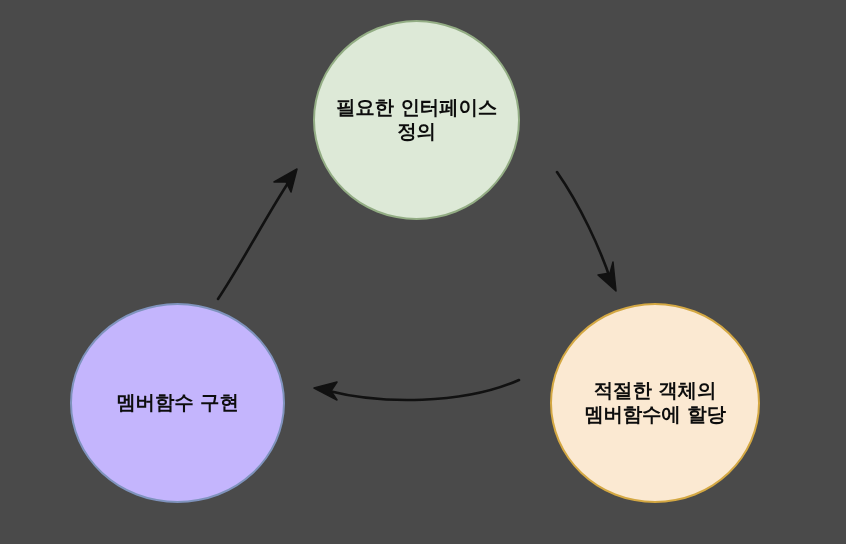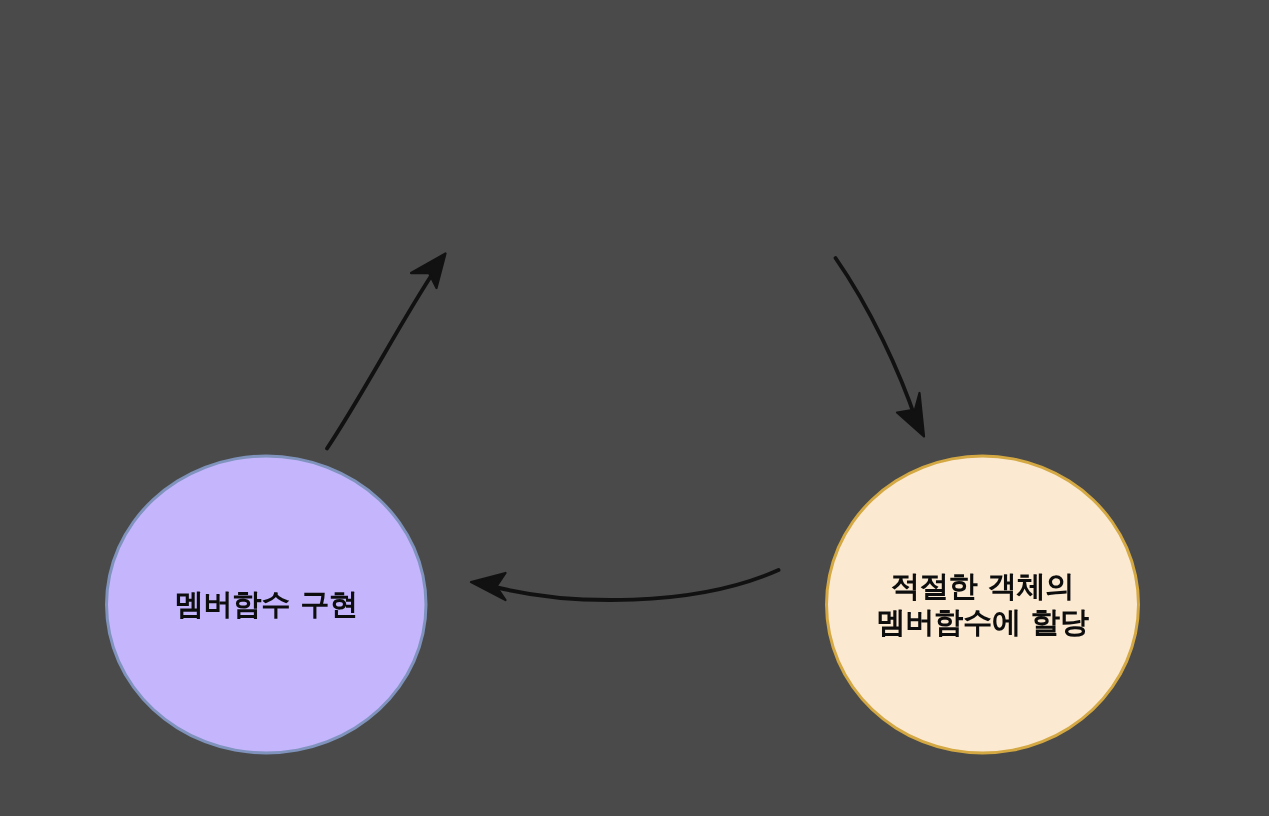--- a/index.html
+++ b/index.html
@@ -96,20 +96,24 @@
       <path d="M 519,380 C 463,405 380,404 329,391" fill="none" stroke="#111111" stroke-width="2.6" stroke-linecap="round"></path>
       <path d="M 314,388 L 337,382 L 331,391 L 337,400 Z" fill="#111111" stroke="#111111" stroke-width="1.5" stroke-linejoin="round"></path>
     </g>
 
     <g>
       <path d="M 218,299 C 242,263 268,213 290,180" fill="none" stroke="#111111" stroke-width="2.6" stroke-linecap="round"></path>
       <path d="M 297,169 L 291,192 L 286,182 L 274,182 Z" fill="#111111" stroke="#111111" stroke-width="1.5" stroke-linejoin="round"></path>
     </g>
   </svg>
 
+  <div class="node" id="node-interface">
+    <span class="node-label">필요한 인터페이스
+정의</span>
+  </div>
 
   <div class="node" id="node-assign">
     <span class="node-label">적절한 객체의
 멤버함수에 할당</span>
   </div>
 
   <div class="node" id="node-implement">
     <span class="node-label">멤버함수 구현</span>
   </div>
 

